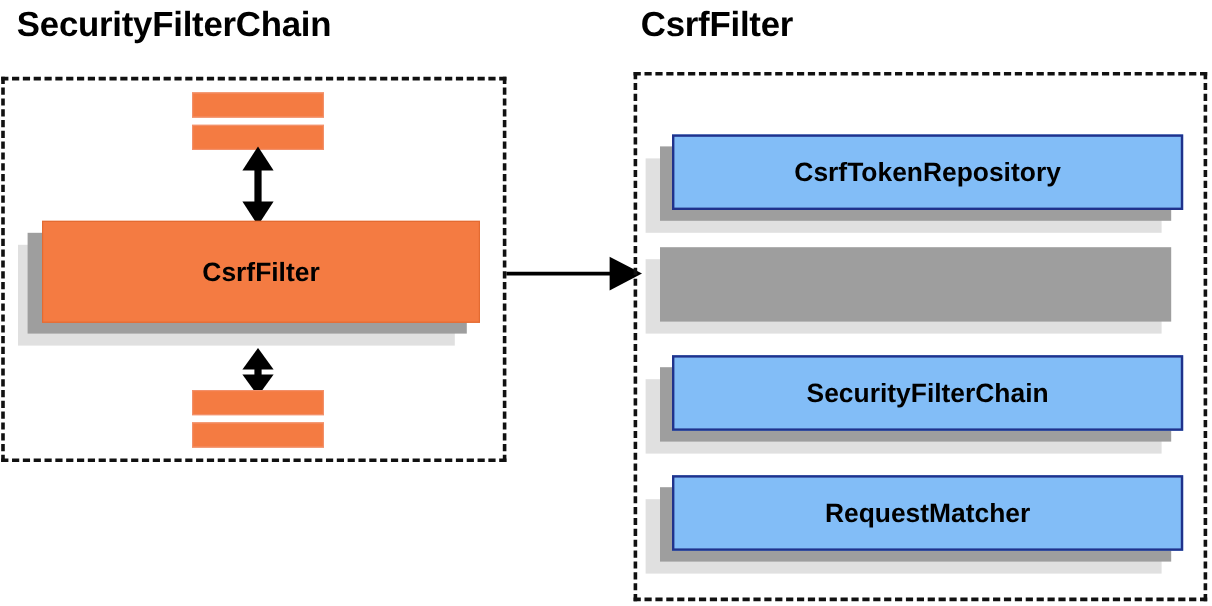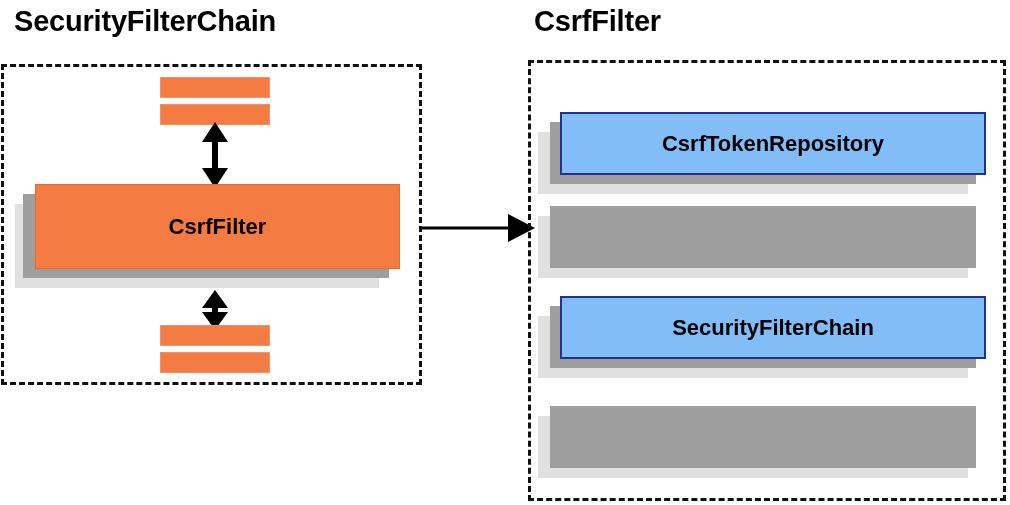--- a/index.html
+++ b/index.html
@@ -162,15 +162,16 @@
 
   <div class="stack blue-stack" id="stack-blue-2">
     <div class="shadow-light"></div>
     <div class="shadow-mid"></div>
     <div class="card">SecurityFilterChain</div>
   </div>
 
   <div class="stack blue-stack" id="stack-blue-3">
     <div class="shadow-light"></div>
     <div class="shadow-mid"></div>
+    <div class="card">RequestMatcher</div>
   </div>
 
 </div>
 
 </body></html>

